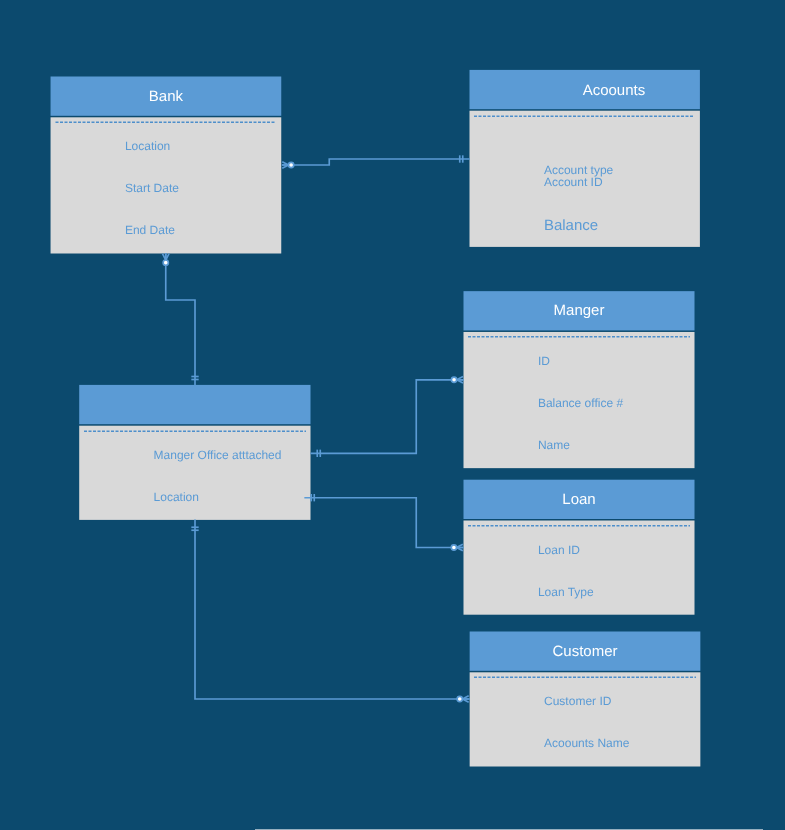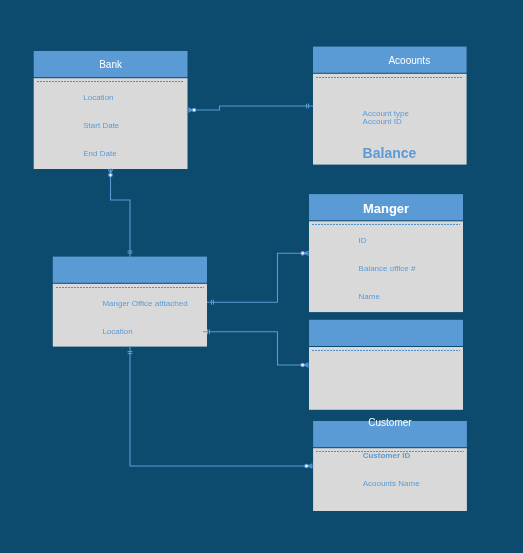--- a/index.html
+++ b/index.html
@@ -111,26 +111,30 @@
     </svg>
 <div class="entity" style="left: 33.7px; top: 51px; width: 153.8px; height: 118px;">
       <div class="entity-header" style="height: 26.2px; color: rgb(255, 255, 255); font-size: 10px;">Bank</div>
       <div class="entity-attr" style="left: 49.6px; top: 43.1px; color: rgb(91, 155, 213); font-size: 8px;">Location</div>
       <div class="entity-attr" style="left: 49.6px; top: 71.1px; color: rgb(91, 155, 213); font-size: 8px;">Start Date</div>
       <div class="entity-attr" style="left: 49.6px; top: 99.1px; color: rgb(91, 155, 213); font-size: 8px;">End Date</div>
     </div><div class="entity" style="left: 313px; top: 46.6px; width: 153.6px; height: 118px;">
       <div class="entity-header" style="height: 26.2px; color: rgb(255, 255, 255); font-size: 10px; padding-left: 39px;">Acoounts</div>
       <div class="entity-attr" style="left: 49.6px; top: 43.1px; color: rgb(91, 155, 213); font-size: 8px; margin-top: 20px;">Account type</div>
       <div class="entity-attr" style="left: 49.6px; top: 71.1px; color: rgb(91, 155, 213); font-size: 8px;">Account ID</div>
-      <div class="entity-attr" style="left: 49.6px; top: 99.1px; color: rgb(91, 155, 213); font-size: 14px; font-weight: bold;">Balance</div>
+      <div class="entity-attr" style="left: 49.6px; top: 99.1px; color: rgb(91, 155, 213); font-size: 10px;">Balance</div>
     </div><div class="entity" style="left: 52.8px; top: 256.6px; width: 154.2px; height: 90px;">
       <div class="entity-attr" style="left: 49.6px; top: 43.1px; color: rgb(91, 155, 213); font-size: 8px;">Manger Office atttached</div>
       <div class="entity-attr" style="left: 49.6px; top: 71.1px; color: rgb(91, 155, 213); font-size: 8px;">Location</div>
     </div><div class="entity" style="left: 309px; top: 194.1px; width: 154px; height: 118px;">
-      <div class="entity-header" style="height: 26.2px; color: rgb(255, 255, 255); font-size: 13px; font-weight: bold;">Manger</div>
+      <div class="entity-header" style="height: 26.2px; color: rgb(255, 255, 255); font-size: 10px;">Manger</div>
       <div class="entity-attr" style="left: 49.6px; top: 43.1px; color: rgb(91, 155, 213); font-size: 8px;">ID</div>
       <div class="entity-attr" style="left: 49.6px; top: 71.1px; color: rgb(91, 155, 213); font-size: 8px;">Balance office #</div>
       <div class="entity-attr" style="left: 49.6px; top: 99.1px; color: rgb(91, 155, 213); font-size: 8px;">Name</div>
-    </div><div class="entity" style="left: 313.1px; top: 409px; width: 153.8px; height: 90px;">
+    </div><div class="entity" style="left: 309px; top: 319.8px; width: 154px; height: 90px;">
+      <div class="entity-header" style="height: 26.2px; color: rgb(255, 255, 255); font-size: 10px;">Loan</div>
+      <div class="entity-attr" style="left: 49.6px; top: 43.1px; color: rgb(91, 155, 213); font-size: 8px;">Loan ID</div>
+      <div class="entity-attr" style="left: 49.6px; top: 71.1px; color: rgb(91, 155, 213); font-size: 8px;">Loan Type</div>
+    </div><div class="entity" style="left: 313.1px; top: 421px; width: 153.8px; height: 90px;">
       <div class="entity-header" style="height: 26.2px; color: rgb(255, 255, 255); font-size: 10px;">Customer</div>
-      <div class="entity-attr" style="left: 49.6px; top: 43.1px; color: rgb(91, 155, 213); font-size: 8px; font-weight: bold;">Customer ID</div>
+      <div class="entity-attr" style="left: 49.6px; top: 43.1px; color: rgb(91, 155, 213); font-size: 8px;">Customer ID</div>
       <div class="entity-attr" style="left: 49.6px; top: 71.1px; color: rgb(91, 155, 213); font-size: 8px;">Acoounts Name</div>
     </div></div>
 
 </body></html>

